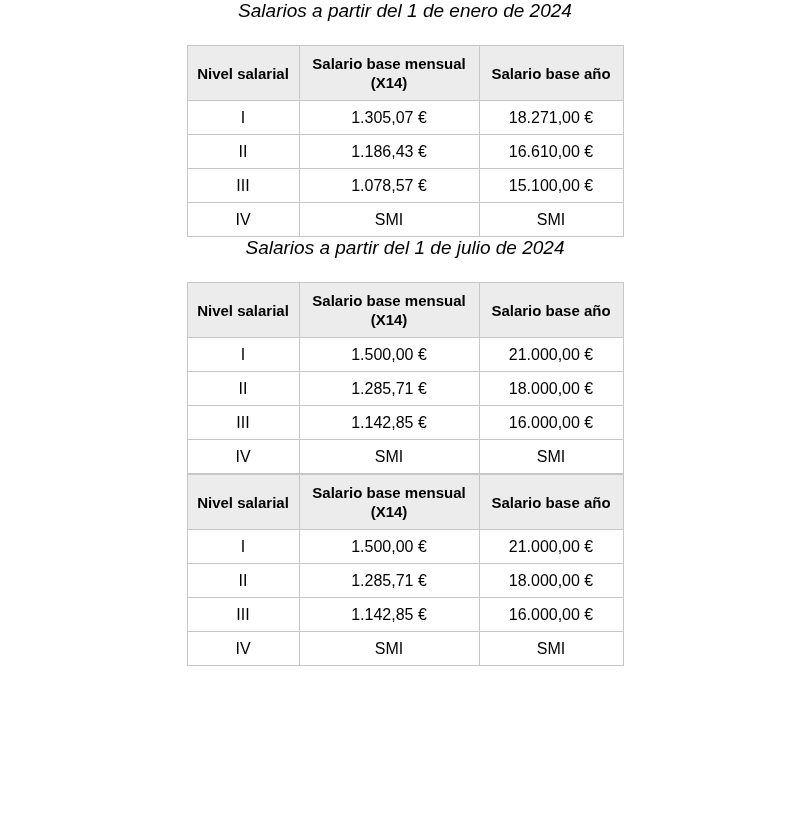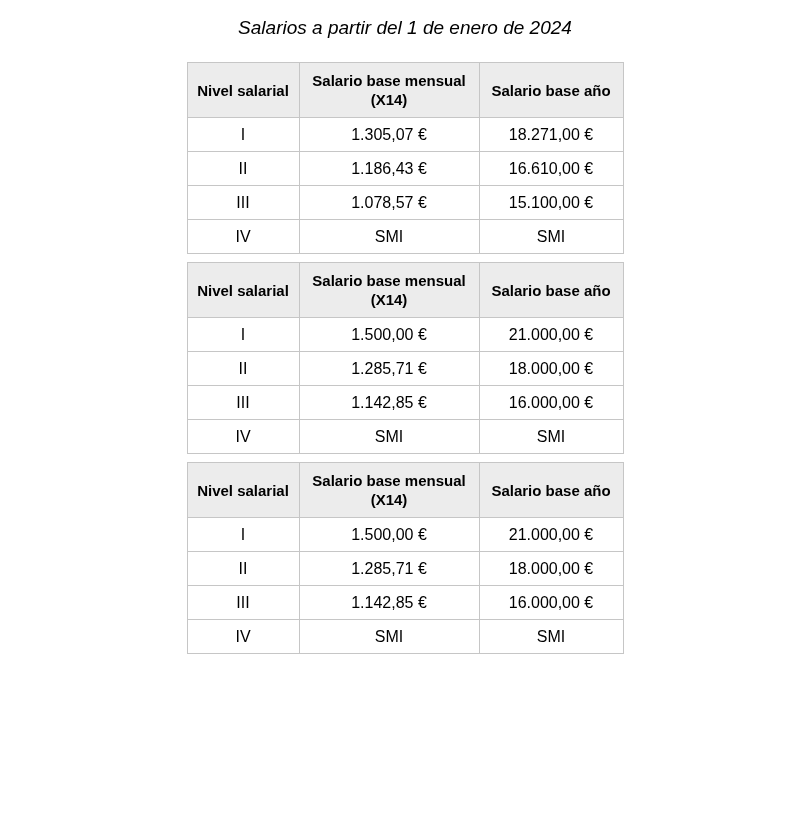--- a/index.html
+++ b/index.html
@@ -14,38 +14,37 @@
     font-family: "Liberation Sans", sans-serif;
     color: var(--text);
   }
   .page {
     width: 810px;
     height: 828px;
     background: var(--background);
     overflow: hidden;
   }
   .content {
-    padding-top: 17px;
     padding-left: 18px; 
     width: 792px;
   }
   .section-title {
     font-size: 19px;
     font-style: italic;
     font-weight: normal;
     text-align: center;
     line-height: 22px;
     margin-bottom: 23px;
     color: var(--text);
   }
   table.salary-table {
     border-collapse: collapse;
     table-layout: fixed;
     width: 436px;
-    margin: 8px auto 45px auto;
+    margin: 0 auto 45px auto;
   }
   table.salary-table:last-child { margin-bottom: 0; }
   col.c1 { width: 112px; }
   col.c2 { width: 180px; }
   col.c3 { width: 144px; }
   .salary-table th {
     background: var(--header-bg);
     border: 1px solid var(--border);
     font-size: 15px;
     font-weight: bold;
@@ -105,20 +104,21 @@
           <tr>
             <td>IV</td>
             <td>SMI</td>
             <td>SMI</td>
           </tr>
         </tbody>
       </table>
     </section>
 
     <section>
+      <h2 class="section-title">Salarios a partir del 1 de julio de 2024</h2>
       <table class="salary-table">
         <colgroup>
             <col class="c1">
             <col class="c2">
             <col class="c3">
           </colgroup>
         <thead>
           <tr>
             <th>Nivel salarial</th>
             <th>Salario base mensual (X14)</th>

